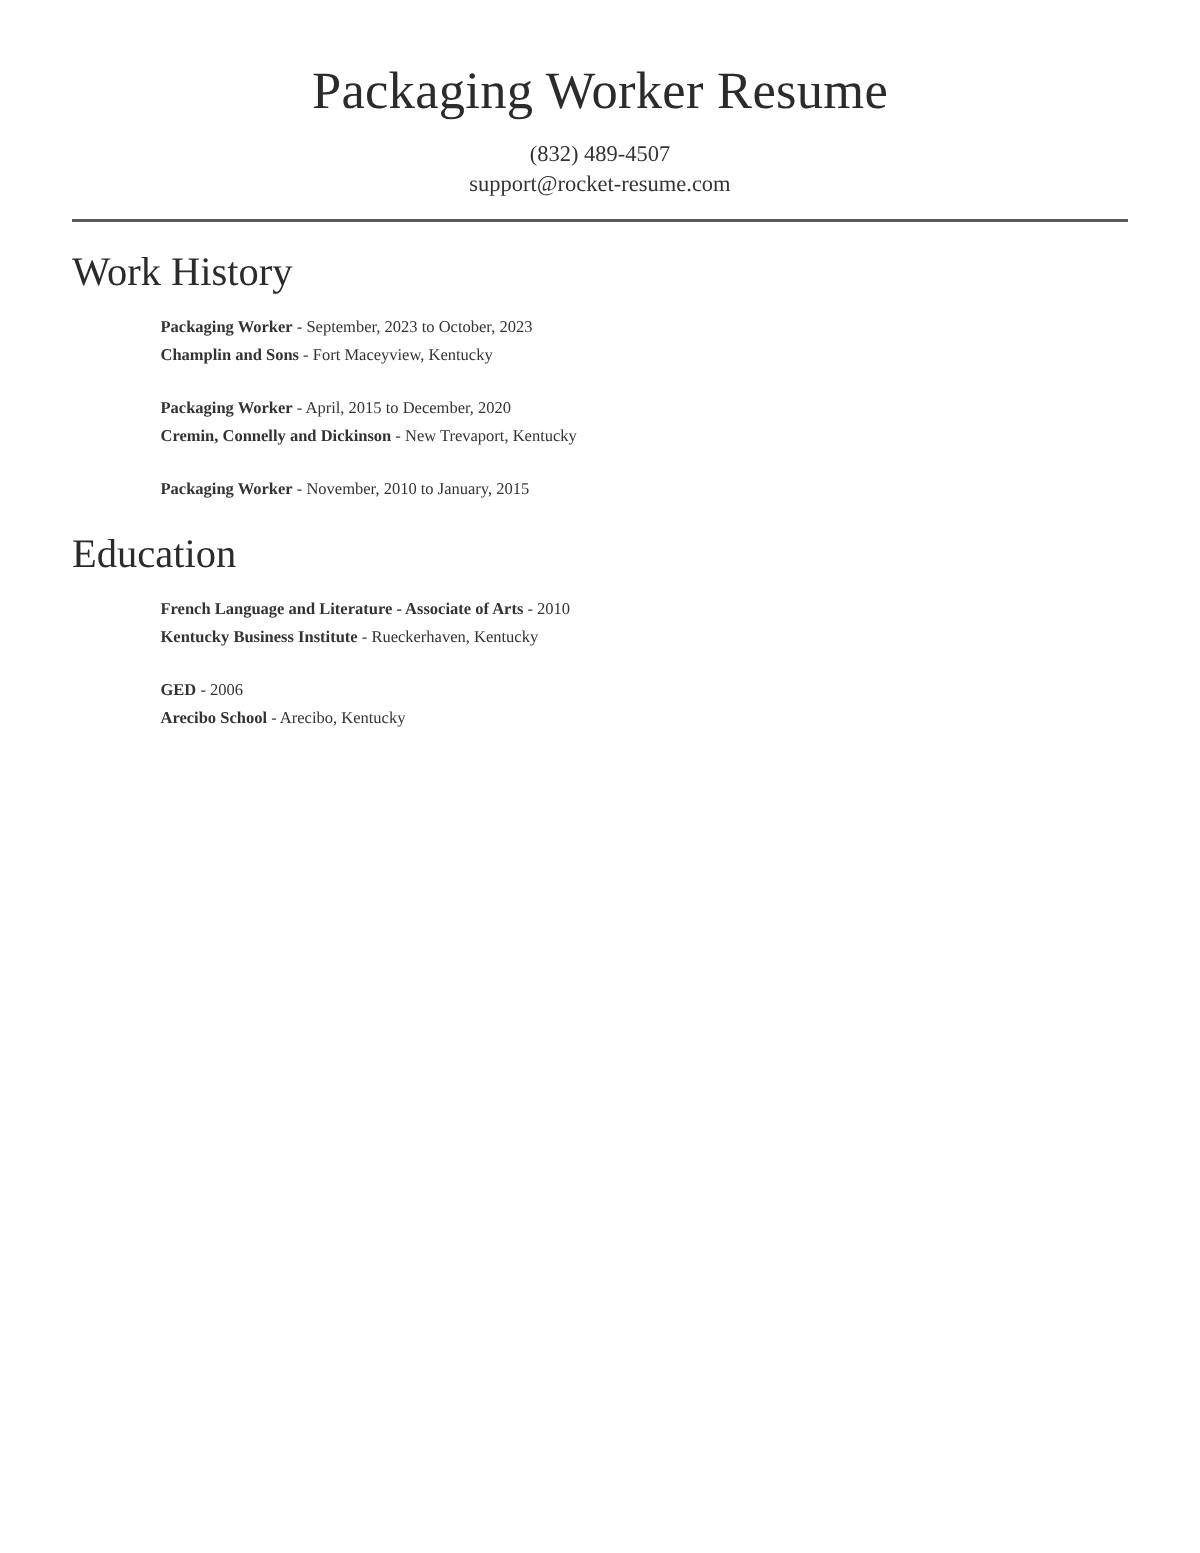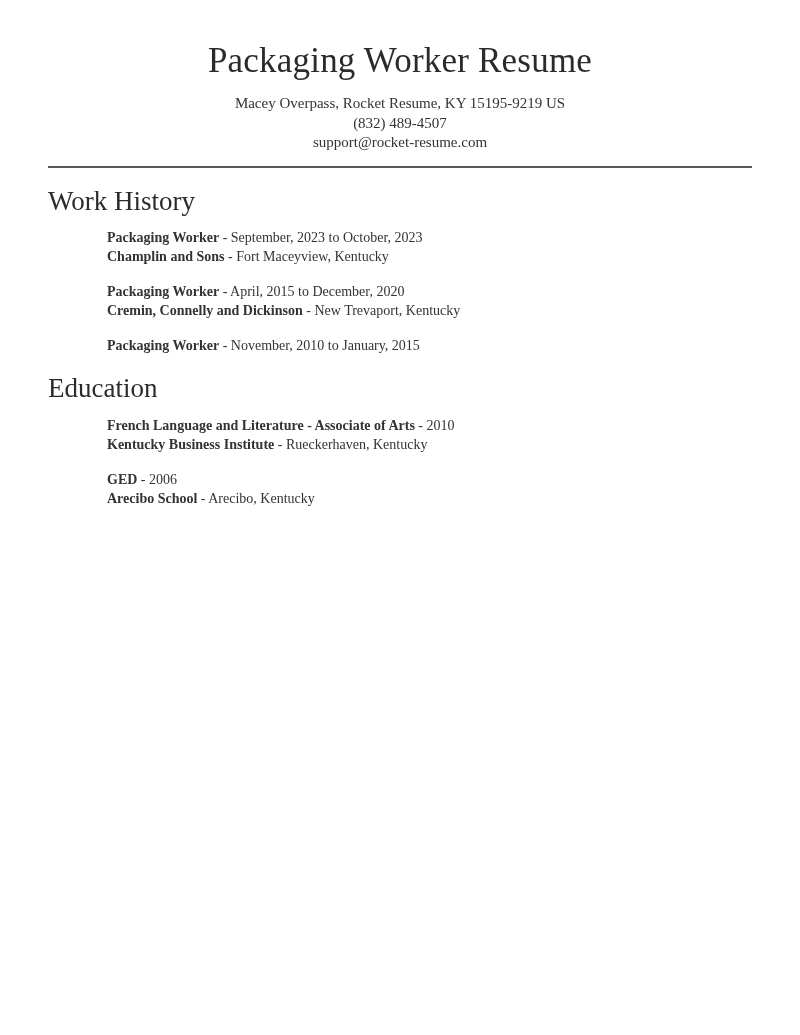--- a/index.html
+++ b/index.html
@@ -42,35 +42,34 @@
     color: #2b2b2b;
     line-height: 1.18;
     margin-top: 18px;
   }
   .entries {
     margin-left: 59px;
     margin-top: 11px;
   }
   .entry { margin-bottom: 16px; }
   .entry p.line {
-    font-size: 14px;
+    font-size: 11px;
     line-height: 19px;
     color: #333333;
   }
   .b { font-weight: 700; }
   .sep { white-space: pre; }
 </style>
 </head>
 <body>
 
 <div class="page">
 
   <header class="resume-header">
     <h1 class="title">Packaging Worker Resume</h1>
-    <p class="contact">Macey Overpass, Rocket Resume, KY 15195-9219 US</p>
     <p class="contact">(832) 489-4507</p>
     <p class="contact">support@rocket-resume.com</p>
   </header>
 
   <hr class="rule">
 
   <section>
     <h2 class="section-heading">Work History</h2>
     <div class="entries">
 

